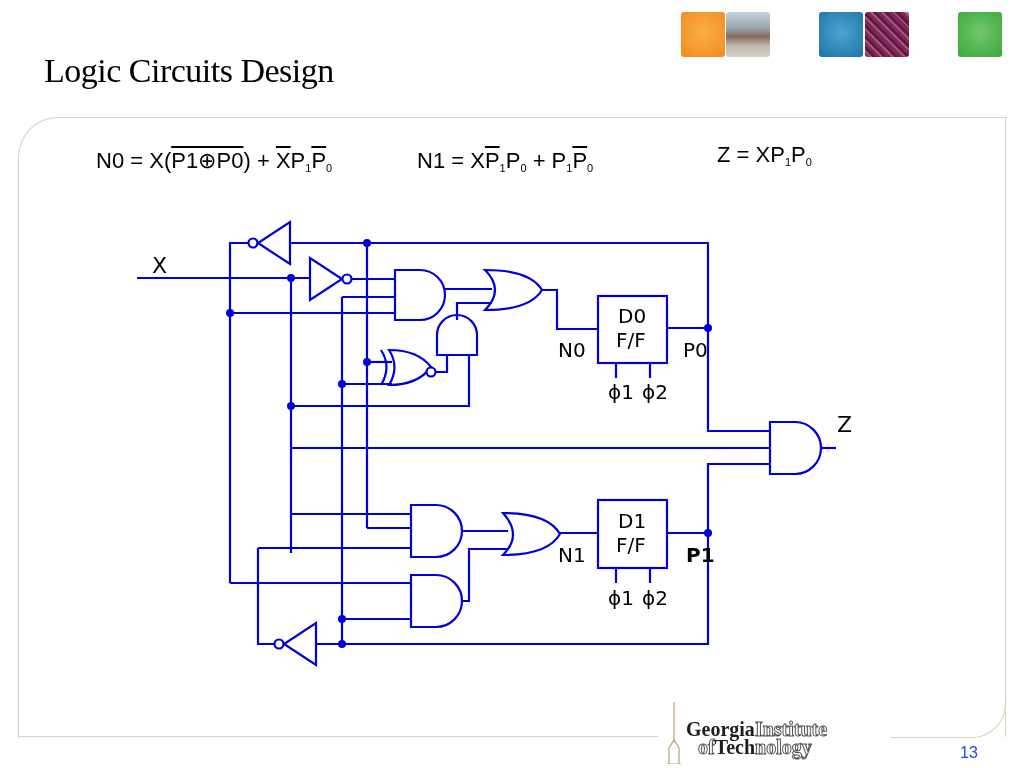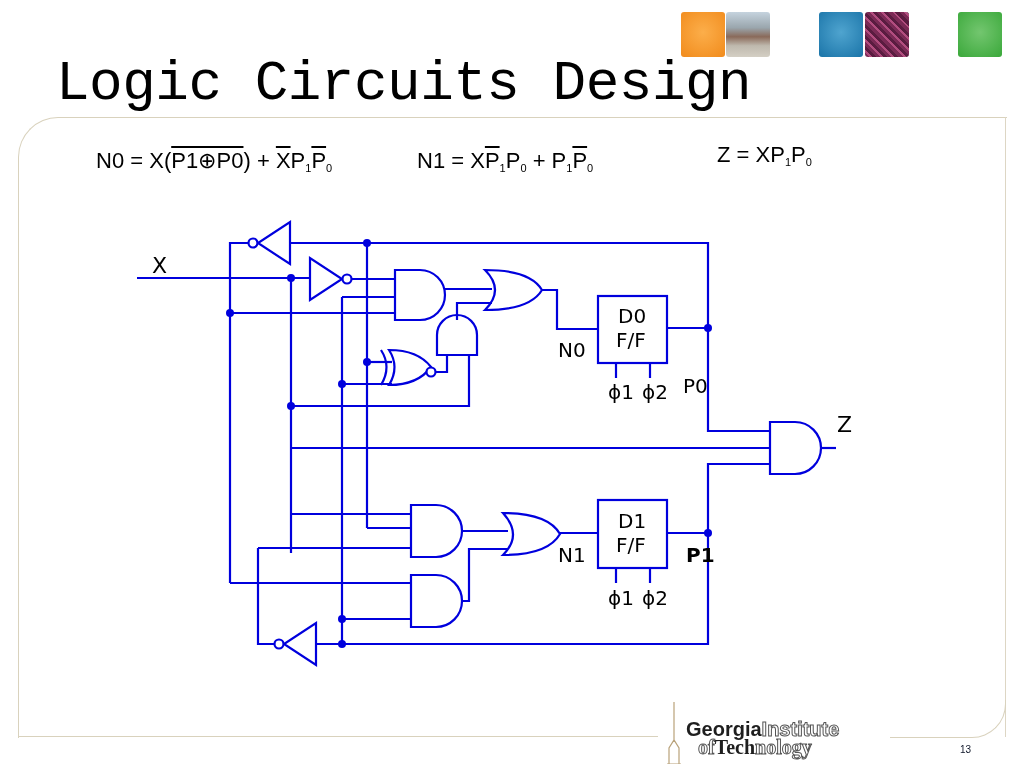--- a/index.html
+++ b/index.html
@@ -1,38 +1,38 @@
 <!DOCTYPE html>
 <html><head>
 <meta charset="utf-8">
 <style>
   html, body { margin:0; padding:0; }
   body { width:1024px; height:768px; background:#ffffff; position:relative; overflow:hidden; font-family:"Liberation Sans", sans-serif; }
-  .title { position:absolute; left:56px; top:52px; font-size:56px; color:#000; font-family:Liberation Mono, monospace; letter-spacing:-0.5px; }
+  .title { position:absolute; left:44px; top:52px; font-size:34px; color:#000; font-family:Liberation Serif, serif; letter-spacing:-0.5px; }
   .content-frame { position:absolute; left:18px; top:117px; width:988px; height:620px; border-left:1.5px solid #d9d2bd; border-top:1.5px solid #d9d2bd; border-top-left-radius:40px; }
   .frame-right { position:absolute; left:1005px; top:117px; width:0; height:620px; border-right:1.5px solid #ddd6c4; }
   .frame-bottom { position:absolute; left:18px; top:736px; width:640px; height:0; border-bottom:1.5px solid #d9d2bd; }
   .frame-bottom-r { position:absolute; left:890px; top:700px; width:115px; height:37px; border-bottom:1.5px solid #d9d2bd; border-right:1.5px solid #d9d2bd; border-bottom-right-radius:34px; }
   .tile { position:absolute; top:12px; width:44px; height:45px; border-radius:3px; }
   .t-orange { left:681px; background:radial-gradient(circle at 50% 45%, #fcae4a, #f18b1c); }
   .t-campus { left:726px; background:linear-gradient(180deg,#c5d3de 0%, #9aa6ad 35%, #8a6a5a 55%, #bfb9ae 75%, #d4cfc4 100%); }
   .t-blue { left:819px; background:radial-gradient(circle at 50% 45%, #4fa4cf, #1a74a8); }
   .t-chip { left:865px; background:repeating-linear-gradient(45deg,#7a2a55 0 3px,#b14c7e 3px 5px,#5a1c40 5px 8px); }
   .t-green { left:958px; background:radial-gradient(circle at 50% 45%, #73c66f, #3aa83a); }
   .eq { position:absolute; font-family:"Liberation Sans", sans-serif; font-size:22px; color:#000; white-space:nowrap; }
   .eq .ov { text-decoration:overline; }
   .eq sub { font-size:11px; vertical-align:-4px; }
   svg.circuit { position:absolute; left:0; top:0; }
   .lbl { position:absolute; font-family:"DejaVu Sans", sans-serif; font-size:20px; color:#000; }
   .gt-logo { position:absolute; left:662px; top:700px; width:228px; height:66px; }
   .gt-spire { position:absolute; left:4px; top:2px; width:16px; height:62px; }
-  .gt-line1 { position:absolute; left:24px; top:18px; font-size:20px; font-weight:bold; color:#1e1e1e; font-family:Liberation Sans, sans-serif; }
+  .gt-line1 { position:absolute; left:24px; top:18px; font-size:20px; font-weight:bold; color:#1e1e1e; font-family:Liberation Serif, serif; }
   .gt-line1 .outline, .gt-line2 .outline { color:#fff; -webkit-text-stroke:1px #555; font-weight:bold; }
   .gt-line2 { position:absolute; left:36px; top:36px; font-size:20px; font-weight:bold; color:#1e1e1e; font-family:Liberation Serif, serif; }
-  .page-num { position:absolute; left:960px; top:744px; font-size:10px; color:#0f172a; }
+  .page-num { position:absolute; left:960px; top:744px; font-size:16px; color:#1d4ed8; }
 </style>
 </head>
 <body>
 
 <div class="tile t-orange"></div>
 <div class="tile t-campus"></div>
 <div class="tile t-blue"></div>
 <div class="tile t-chip"></div>
 <div class="tile t-green"></div>
 
@@ -144,21 +144,21 @@
     <circle cx="342" cy="644" r="4"></circle>
   </g>
 </svg>
 
 <div class="lbl" style="left:152px; top:253px; font-size:22px;">X</div>
 <div class="lbl" style="left:837px; top:412px; font-size:22px;">Z</div>
 
 <div class="lbl" style="left:618px; top:304px;">D0</div>
 <div class="lbl" style="left:616px; top:328px;">F/F</div>
 <div class="lbl" style="left:558px; top:338px;">N0</div>
-<div class="lbl" style="left:683px; top:338px;margin-top:36px;">P0</div>
+<div class="lbl" style="left:683px; top:338px;">P0</div>
 <div class="lbl" style="left:608px; top:380px;">ϕ1</div>
 <div class="lbl" style="left:642px; top:380px;">ϕ2</div>
 
 <div class="lbl" style="left:618px; top:509px;">D1</div>
 <div class="lbl" style="left:616px; top:533px;">F/F</div>
 <div class="lbl" style="left:558px; top:543px;">N1</div>
 <div class="lbl" style="left:686px; top:543px;font-weight:bold;">P1</div>
 <div class="lbl" style="left:608px; top:586px;">ϕ1</div>
 <div class="lbl" style="left:642px; top:586px;">ϕ2</div>
 

